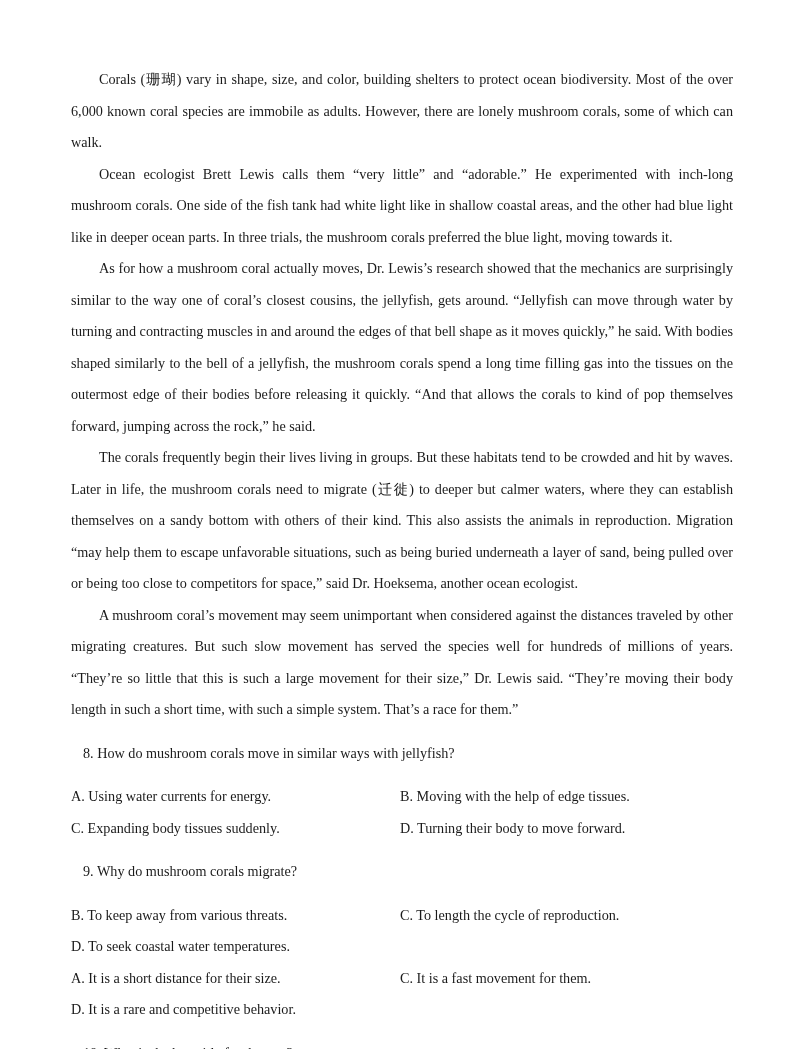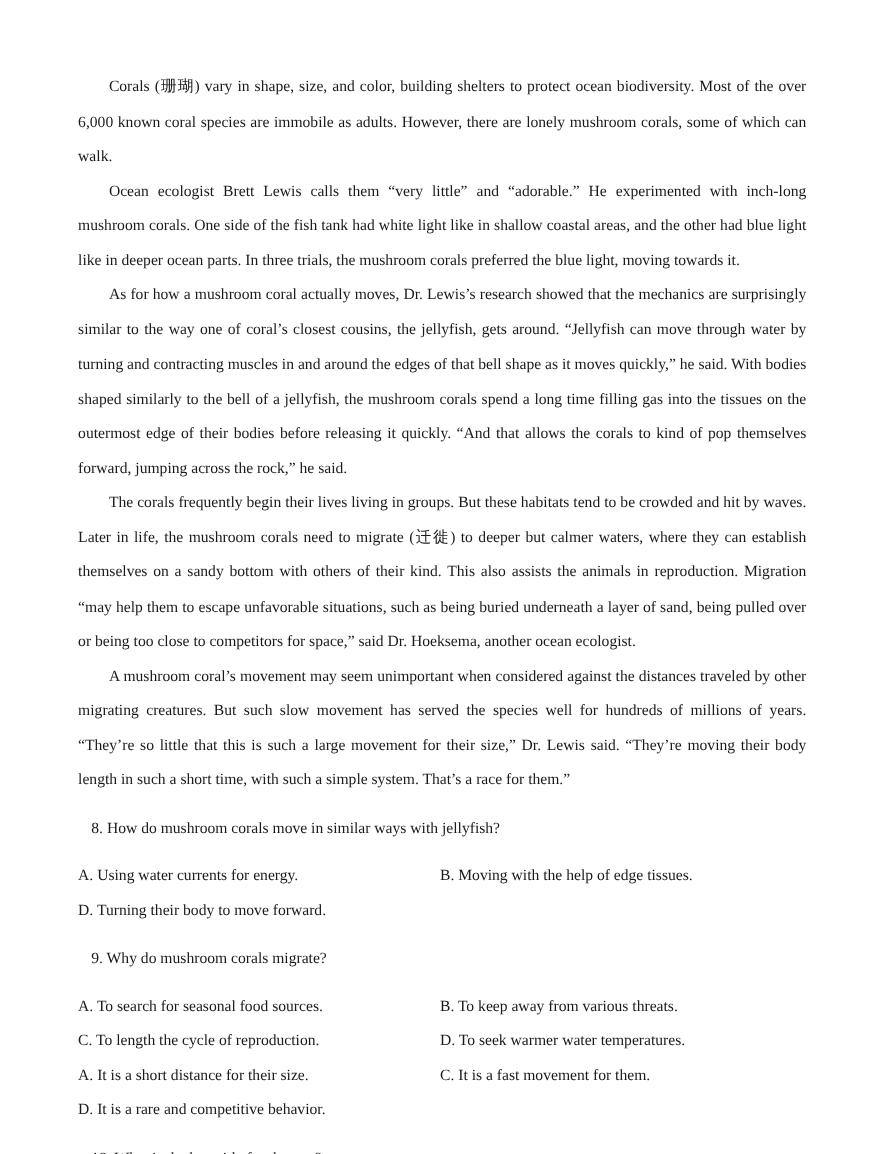--- a/index.html
+++ b/index.html
@@ -23,31 +23,31 @@
   <p class="para">Ocean ecologist Brett Lewis calls them “very little” and “adorable.” He experimented with inch-long mushroom corals. One side of the fish tank had white light like in shallow coastal areas, and the other had blue light like in deeper ocean parts. In three trials, the mushroom corals preferred the blue light, moving towards it.</p>
   <p class="para">As for how a mushroom coral actually moves, Dr. Lewis’s research showed that the mechanics are surprisingly similar to the way one of coral’s closest cousins, the jellyfish, gets around. “Jellyfish can move through water by turning and contracting muscles in and around the edges of that bell shape as it moves quickly,” he said. With bodies shaped similarly to the bell of a jellyfish, the mushroom corals spend a long time filling gas into the tissues on the outermost edge of their bodies before releasing it quickly. “And that allows the corals to kind of pop themselves forward, jumping across the rock,” he said.</p>
   <p class="para">The corals frequently begin their lives living in groups. But these habitats tend to be crowded and hit by waves. Later in life, the mushroom corals need to migrate (迁徙) to deeper but calmer waters, where they can establish themselves on a sandy bottom with others of their kind. This also assists the animals in reproduction. Migration “may help them to escape unfavorable situations, such as being buried underneath a layer of sand, being pulled over or being too close to competitors for space,” said Dr. Hoeksema, another ocean ecologist.</p>
   <p class="para">A mushroom coral’s movement may seem unimportant when considered against the distances traveled by other migrating creatures. But such slow movement has served the species well for hundreds of millions of years. “They’re so little that this is such a large movement for their size,” Dr. Lewis said. “They’re moving their body length in such a short time, with such a simple system. That’s a race for them.”</p>
 
   <div>
     <p class="question">8. How do mushroom corals move in similar ways with jellyfish?</p>
     <div class="options">
       <p class="opt">A. Using water currents for energy.</p>
       <p class="opt">B. Moving with the help of edge tissues.</p>
+      <p class="opt">C. Expanding body tissues suddenly.</p>
       <p class="opt">D. Turning their body to move forward.</p>
     </div>
   </div>
 
   <div>
     <p class="question">9. Why do mushroom corals migrate?</p>
     <div class="options">
-      <p class="opt">A. To search for seasonal food sources.</p>
       <p class="opt">B. To keep away from various threats.</p>
       <p class="opt">C. To length the cycle of reproduction.</p>
-      <p class="opt">D. To seek warmer water temperatures.</p>
+      <p class="opt">D. To seek coastal water temperatures.</p>
     </div>
   </div>
 
   <div>
     <div class="options">
       <p class="opt">A. It is a short distance for their size.</p>
       <p class="opt">C. It is a fast movement for them.</p>
       <p class="opt">D. It is a rare and competitive behavior.</p>
     </div>
   </div>

